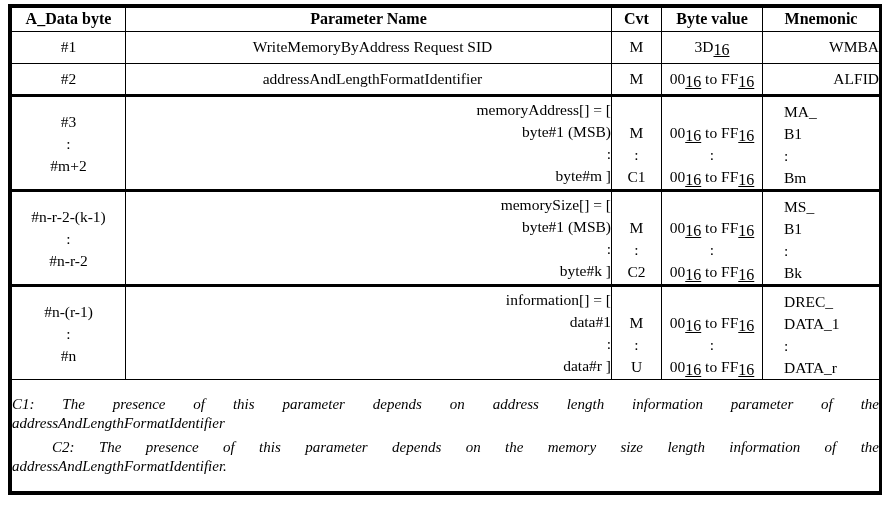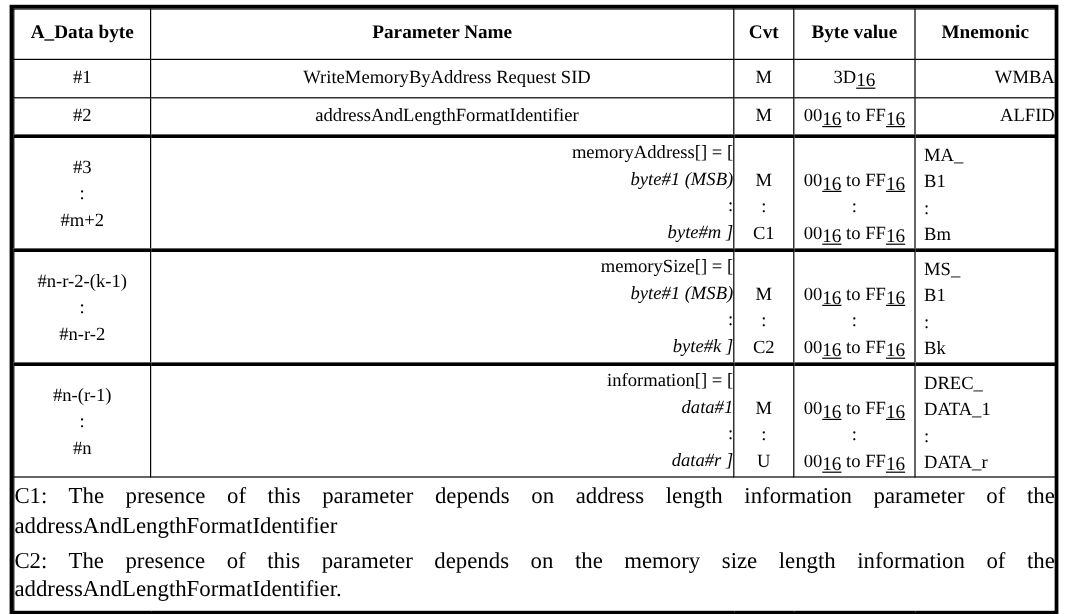--- a/index.html
+++ b/index.html
@@ -52,21 +52,21 @@
   col.c-adb   { width: 114px; }
   col.c-pname { width: 486px; }
   col.c-cvt   { width: 50px; }
   col.c-byte  { width: 101px; }
   col.c-mnem  { width: 117px; }
 
   
   thead th {
     font-weight: bold;
     text-align: center;
-    height: 42px;
+    height: 24px;
     border-bottom: 3px solid #000;
     font-size: 16px;
     padding: 2px 3px;
   }
 
   
   tr.simple td {
     height: 32px;
     font-size: 15.5px;
   }
@@ -87,30 +87,30 @@
   tr.block td.adb {
     text-align: center;
     vertical-align: middle;
   }
   tr.block td.pname {
     text-align: right;
     padding-left: 8px;
   }
   tr.block td.cvt { text-align: center; vertical-align: middle; }
   tr.block td.byte { text-align: center; vertical-align: middle; }
-  tr.block td.mnem { text-align: left; padding-left: 7px; vertical-align: top; padding-top: 4px; }
+  tr.block td.mnem { text-align: left; padding-left: 21px; vertical-align: top; padding-top: 4px; }
 
   .lines { display: block; }
   .lines .ln {
     display: block;
     height: 22px;
     line-height: 22px;
     white-space: nowrap;
   }
-  .lines .ln.indent { padding-left: 150px; font-style: italic; }
+  .lines .ln.indent { padding-left: 150px; }
   .lines .ln.indent-dots { padding-left: 150px; }
 
   
   .adb-lines .ln { height: 22px; line-height: 22px; text-align: center; }
 
   
   .grp3 { display: block; padding-top: 22px; }
   .grp3 .ln { display: block; height: 22px; line-height: 22px; white-space: nowrap; }
 
   .mnem-lines .ln { height: 22px; line-height: 22px; text-align: left; }
@@ -121,24 +121,25 @@
     position: relative;
     top: 3px;
     text-decoration: underline;
   }
 
   
   td.footnote {
     border-top: 3px solid #000;
     padding: 6px 8px 8px 8px;
     text-align: justify;
-    font-size: 19px;
+    font-size: 15px;
     line-height: 1.30;
     vertical-align: top;
     height: 112px;
+    font-style: italic;
   }
   td.footnote p {
     margin: 0 0 4px 0;
     text-align: justify;
     text-justify: inter-word;
   }
   td.footnote p:last-child { margin-bottom: 0; }
   td.footnote p .lastline { text-align: left; display: block; }
 </style>
 </head>
@@ -301,21 +302,21 @@
           </td>
         </tr>
 
         <tr>
           <td class="footnote" colspan="5">
             <p>
               <span style="display:block;text-align:justify;text-justify:inter-word;text-align-last:justify;">C1: The presence of this parameter depends on address length information parameter of the</span>
               <span class="lastline">addressAndLengthFormatIdentifier</span>
             </p>
             <p>
-              <span style="display:block;text-align:justify;text-justify:inter-word;text-align-last:justify;">C2: The presence of this parameter depends on the memory size length information of the</span>
+              <span style="display:block;text-align:justify;text-justify:inter-word;text-align-last:justify;margin-left:40px;">C2: The presence of this parameter depends on the memory size length information of the</span>
               <span class="lastline">addressAndLengthFormatIdentifier.</span>
             </p>
           </td>
         </tr>
 
       </tbody>
     </table>
   </div>
 </div>
 

